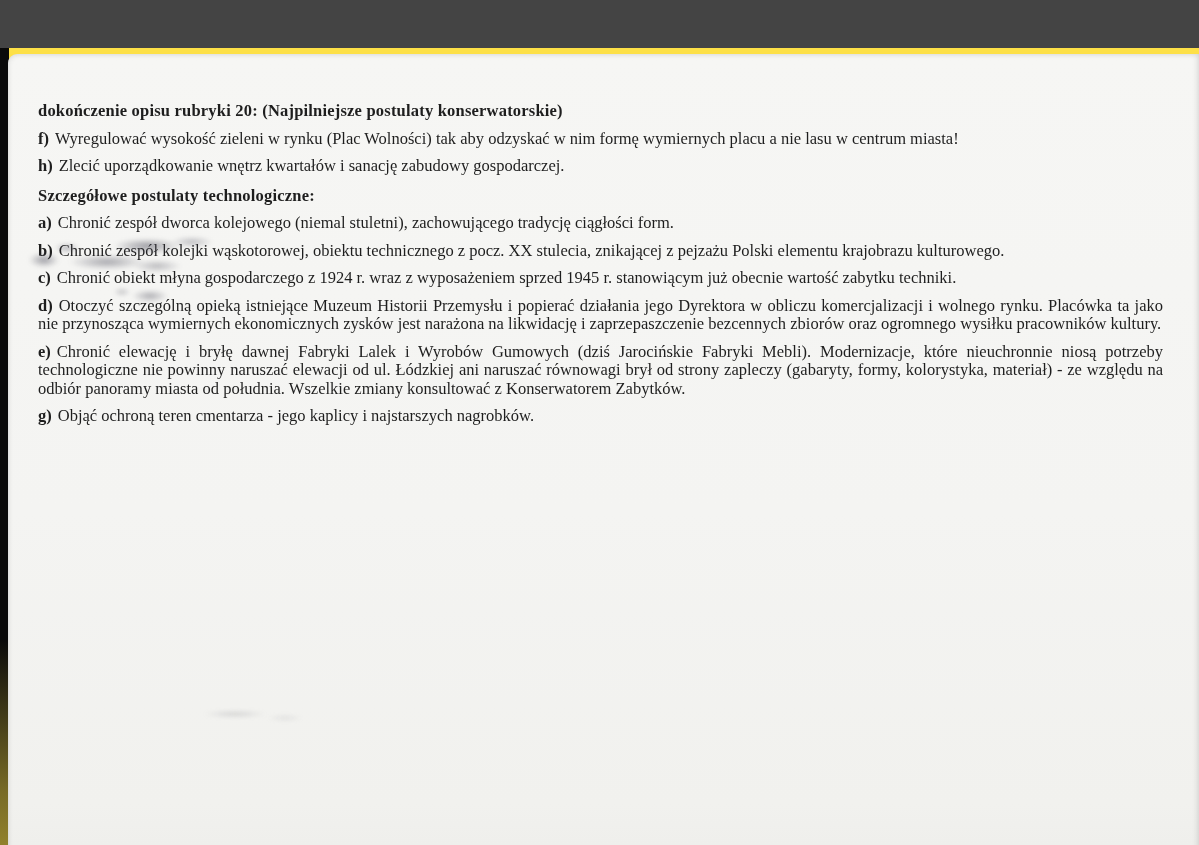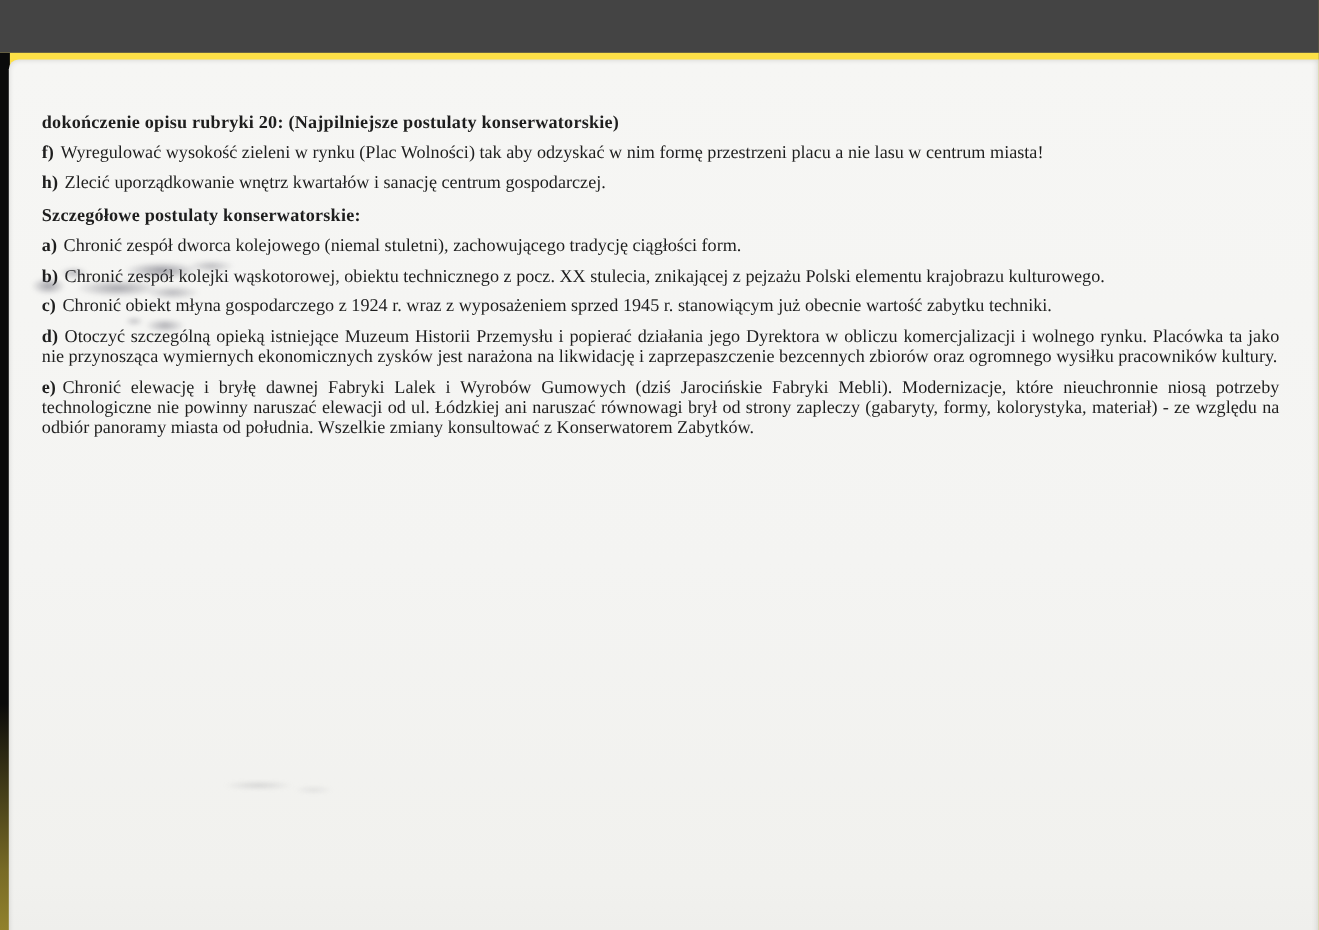--- a/index.html
+++ b/index.html
@@ -68,37 +68,38 @@
 </head>
 <body>
 
 <div class="scan">
   <div class="edge-left-fade"></div>
   <div class="paper">
     <div class="content">
 
       <p class="heading">dokończenie opisu rubryki 20: (Najpilniejsze postulaty konserwatorskie)</p>
 
-      <p class="item"><b class="lbl">f)</b><span>Wyregulować wysokość zieleni w rynku (Plac Wolności) tak aby odzyskać w nim formę przestrzeni placu a nie lasu w centrum miasta!</span></p>
+      <p class="item"><b class="lbl">f)</b><span>Wyregulować wysokość zieleni w rynku (Plac Wolności) tak aby odzyskać w nim formę wymiernych placu a nie lasu w centrum miasta!</span></p>
 
 
-      <p class="item"><b class="lbl">h)</b><span>Zlecić uporządkowanie wnętrz kwartałów i sanację centrum gospodarczej.</span></p>
+      <p class="item"><b class="lbl">h)</b><span>Zlecić uporządkowanie wnętrz kwartałów i sanację zabudowy gospodarczej.</span></p>
 
-      <p class="heading heading2">Szczegółowe postulaty konserwatorskie:</p>
+      <p class="heading heading2">Szczegółowe postulaty technologiczne:</p>
 
       <p class="item"><b class="lbl">a)</b><span>Chronić zespół dworca kolejowego (niemal stuletni), zachowującego tradycję ciągłości form.</span></p>
 
       <p class="item"><b class="lbl">b)</b><span>Chronić zespół kolejki wąskotorowej, obiektu technicznego z pocz. XX stulecia, znikającej z pejzażu Polski elementu krajobrazu kulturowego.</span></p>
 
       <p class="item"><b class="lbl">c)</b><span>Chronić obiekt młyna gospodarczego z 1924 r. wraz z wyposażeniem sprzed 1945 r. stanowiącym już obecnie wartość zabytku techniki.</span></p>
 
       <p class="item justify"><b class="lbl">d)</b><span>Otoczyć szczególną opieką istniejące Muzeum Historii Przemysłu i popierać działania jego Dyrektora w obliczu komercjalizacji i wolnego rynku. Placówka ta jako nie przynosząca wymiernych ekonomicznych zysków jest narażona na likwidację i zaprzepaszczenie bezcennych zbiorów oraz ogromnego wysiłku pracowników kultury.</span></p>
 
       <p class="item justify"><b class="lbl">e)</b><span>Chronić elewację i bryłę dawnej Fabryki Lalek i Wyrobów Gumowych (dziś Jarocińskie Fabryki Mebli). Modernizacje, które nieuchronnie niosą potrzeby technologiczne nie powinny naruszać elewacji od ul. Łódzkiej ani naruszać równowagi brył od strony zapleczy (gabaryty, formy, kolorystyka, materiał) - ze względu na odbiór panoramy miasta od południa. Wszelkie zmiany konsultować z Konserwatorem Zabytków.</span></p>
 
 
+      <p class="item"><b class="lbl">g)</b><span>Objąć ochroną teren cmentarza - jego kaplicy i najstarszych nagrobków.</span></p>
 
     </div>
 
     <div class="smudge smudge-main"></div>
     <div class="smudge smudge-pencil"></div>
   </div>
 </div>
 
 </body></html>

